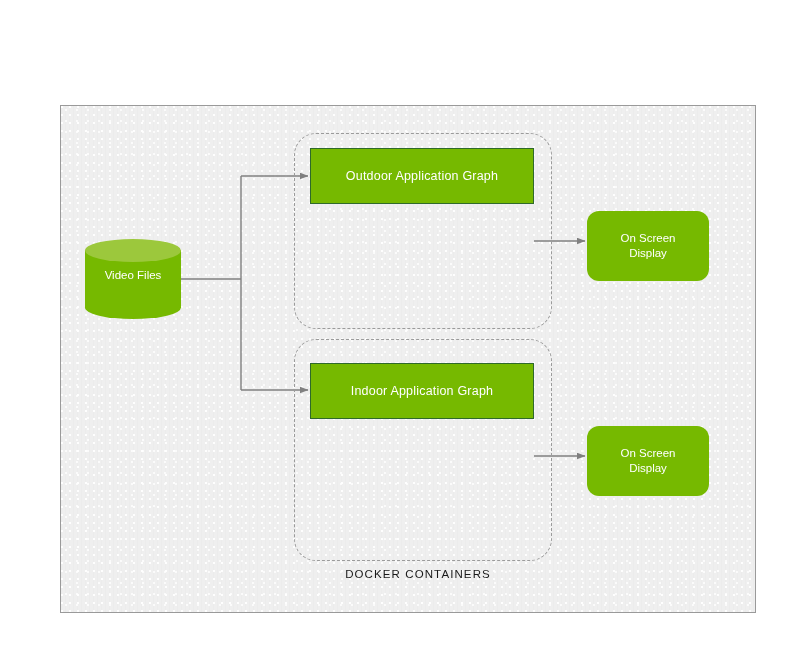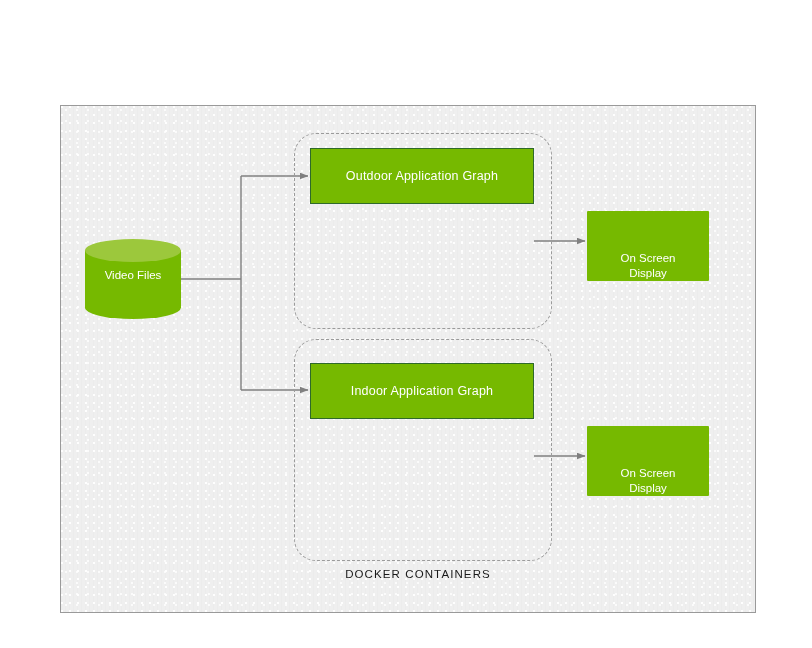--- a/index.html
+++ b/index.html
@@ -142,23 +142,23 @@
   }
   #app-box-outdoor .app-box-body { align-items: flex-start; padding-top: 26px; }
 
   
   .osd-box {
     position: absolute;
     box-sizing: border-box;
     width: 122px;
     height: 70px;
     background-color: #76b900;
-    border-radius: 1px;
-    display: flex;
-    align-items: flex-end;
+    border-radius: 12px;
+    display: flex;
+    align-items: center;
     justify-content: center;
   }
   #osd-box-outdoor { left: 526px; top: 105px; }
   #osd-box-indoor  { left: 526px; top: 320px; }
   .osd-label {
     color: #ffffff;
     font-size: 11.5px;
     line-height: 15px;
     text-align: center;
     white-space: pre-line;

